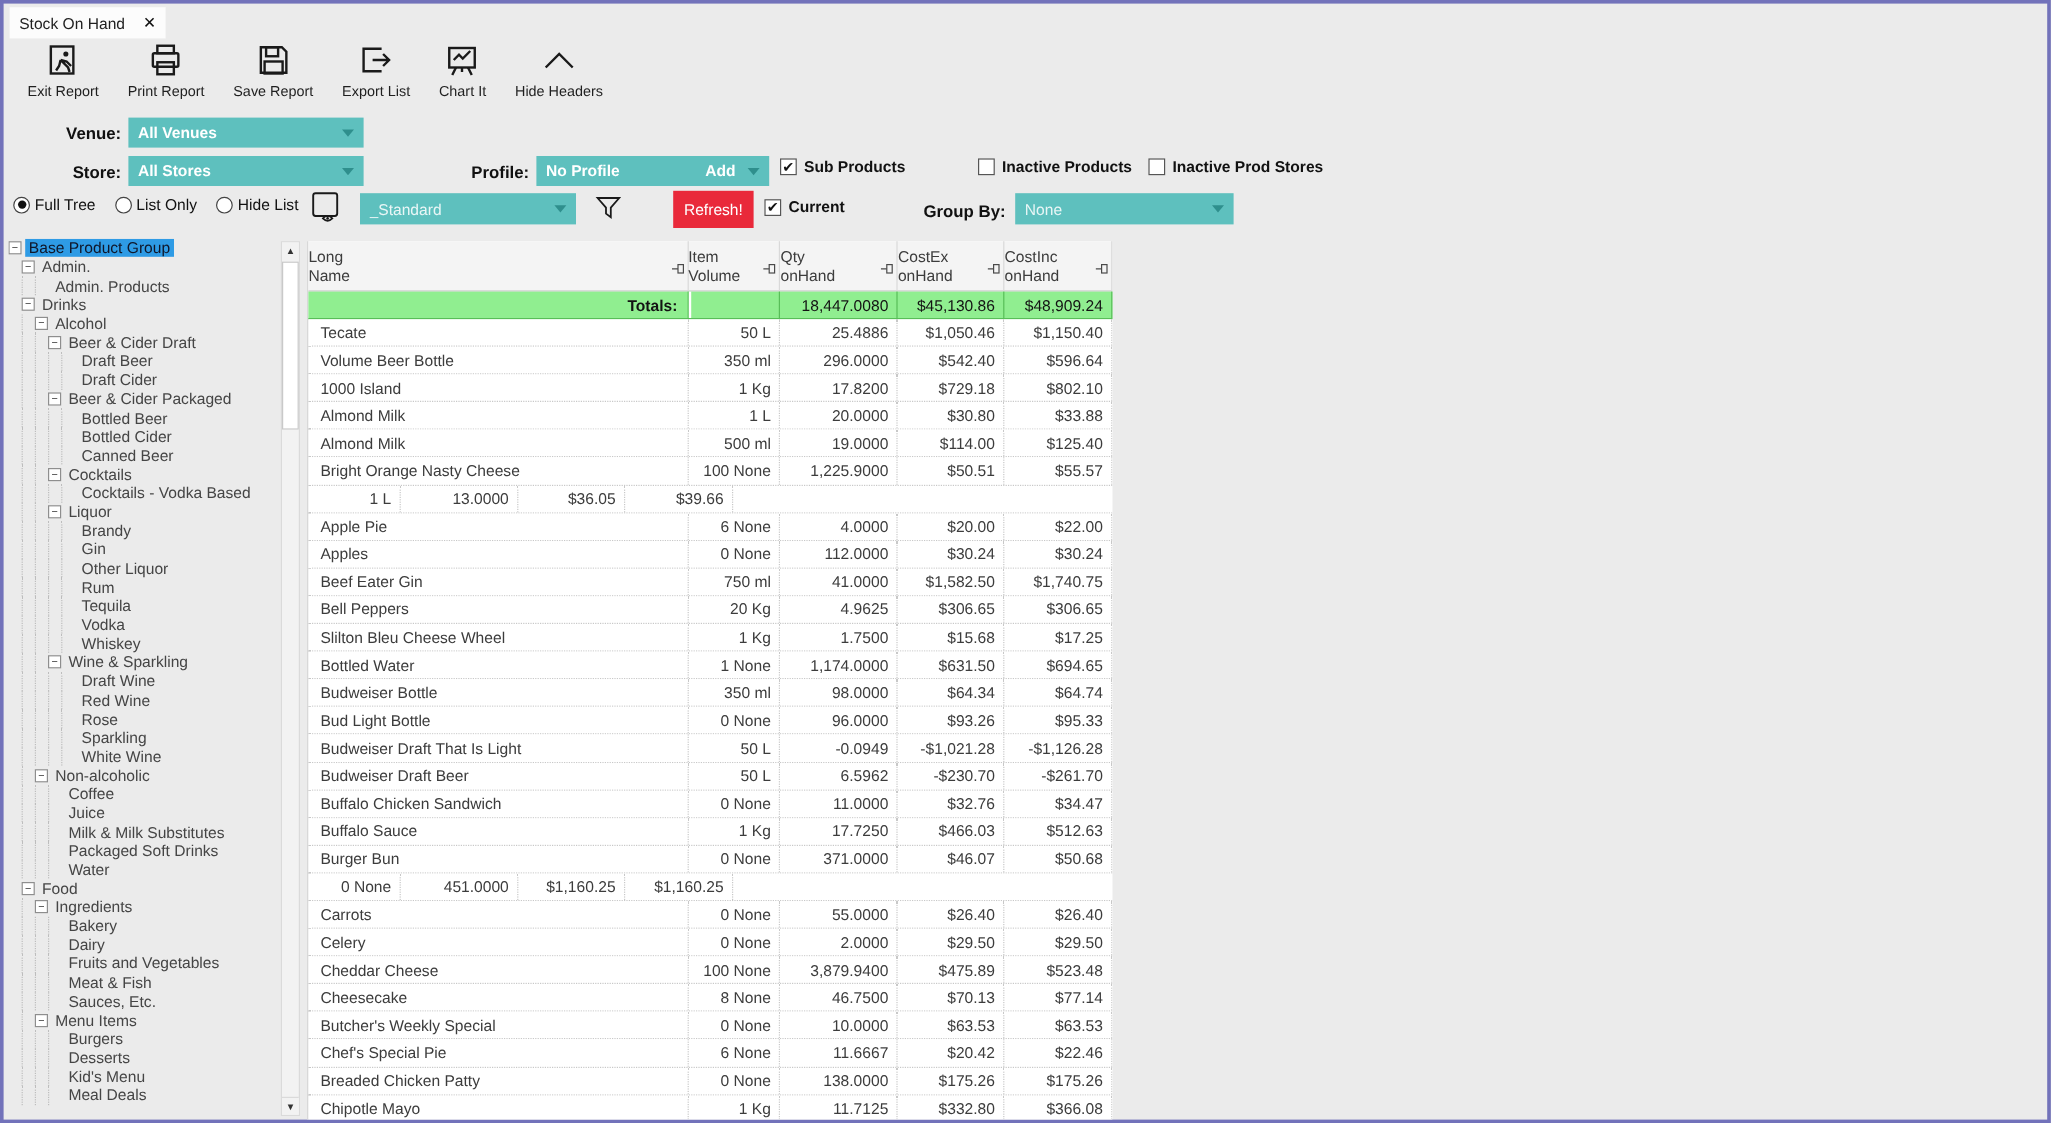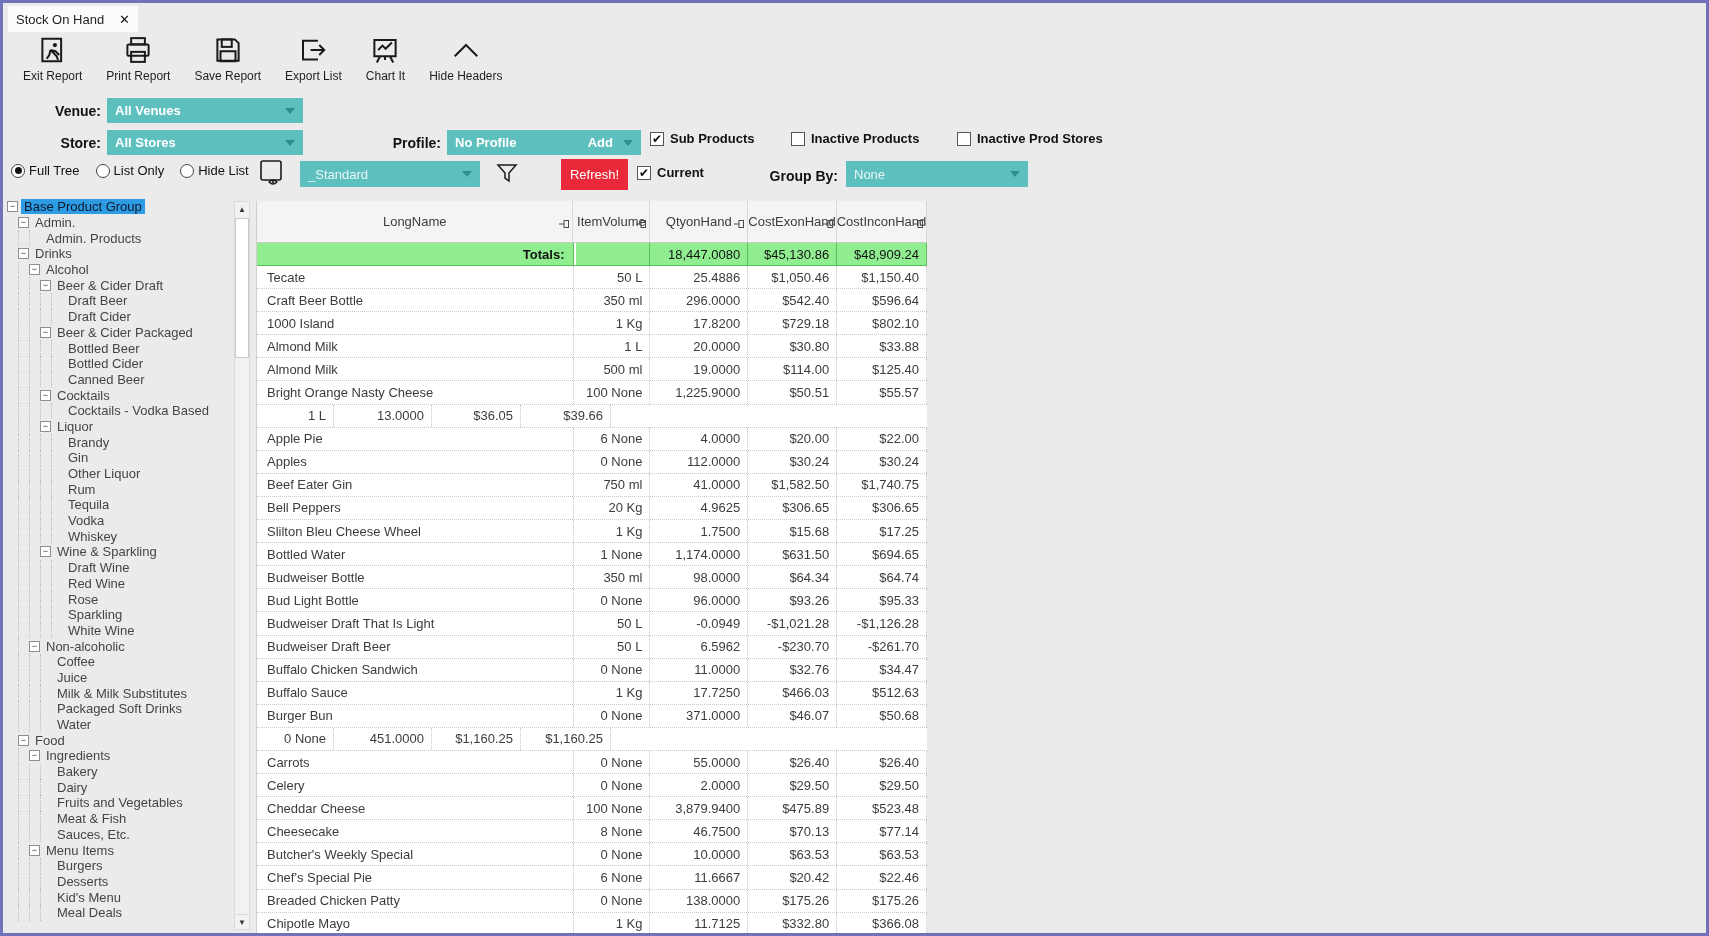--- a/index.html
+++ b/index.html
@@ -61,22 +61,22 @@
   .varrow { position:absolute; left:0; width:14px; height:15px; background:#F2F2F2; color:#333;
             font-size:8px; text-align:center; line-height:15px; cursor:pointer; }
   .varrow.up { top:0; }
   .varrow.down { bottom:0; border-top:1px solid #DADADA; }
   .vthumb { position:absolute; left:0; top:16px; width:14px; height:140px; background:#FFFFFF;
             border:1px solid #C9C9C9; cursor:grab; }
   
   .grid { position:absolute; left:253px; top:198px; width:671px; bottom:0; background:#fff;
           border-left:1px solid #CFCFCF; }
   .gh { display:flex; height:42px; background:#F4F4F4; border-bottom:1px solid #C9C9C9; }
-  .hcell { position:relative; border-right:1px solid #D9D9D9; display:flex; flex-direction:row;
-           align-items:center; justify-content:center; font-size:13px; color:#3C3C3C; line-height:16px;
+  .hcell { position:relative; border-right:1px solid #D9D9D9; display:flex; flex-direction:column;
+           align-items:flex-start; justify-content:center; font-size:13px; color:#3C3C3C; line-height:16px;
            cursor:pointer; }
   .hcell .pin { position:absolute; right:2px; top:50%; margin-top:-5px; width:11px; height:10px; }
   .c0 { width:317px; } .c1 { width:77px; } .c2 { width:98px; } .c3 { width:89px; } .c4 { width:90px; }
   .totals { display:flex; height:23px; background:#90EE90; border-bottom:1px solid #58BE58;
             align-items:stretch; }
   .tcell { border-right:1px solid #58BE58; font-size:13px; color:#131313; display:flex;
            align-items:center; }
   .tcell.lblc { justify-content:flex-end; font-weight:bold; padding-right:8px; }
   .tcell.num { justify-content:flex-end; padding-right:7px; }
   .tcell.gap { border-left:2px solid #fff; }
@@ -175,21 +175,21 @@
     <span class="add">Add</span>
     <span class="arrow-down"></span>
   </div>
 
   <div class="chk" style="left:647px;top:128px;">
     <span class="box">
         <span>✔</span>
       </span>
     <span class="clabel">Sub Products</span>
   </div>
-  <div class="chk" style="left:788px;top:128px;">
+  <div class="chk" style="left:812px;top:128px;">
     <span class="box"></span>
     <span class="clabel">Inactive Products</span>
   </div>
   <div class="chk" style="left:954px;top:128px;">
     <span class="box"></span>
     <span class="clabel">Inactive Prod Stores</span>
   </div>
 
   <div class="radio-row">
     <div class="radio">
@@ -633,21 +633,21 @@
     </div>
     <div class="rows" id="grid-rows">
         <div class="grow">
           <div class="gcell c0 name">Tecate</div>
           <div class="gcell c1 num">50 L</div>
           <div class="gcell c2 num">25.4886</div>
           <div class="gcell c3 num">$1,050.46</div>
           <div class="gcell c4 num">$1,150.40</div>
         </div>
         <div class="grow">
-          <div class="gcell c0 name">Craft Beer Bottle</div>
+          <div class="gcell c0 name">Volume Beer Bottle</div>
           <div class="gcell c1 num">350 ml</div>
           <div class="gcell c2 num">296.0000</div>
           <div class="gcell c3 num">$542.40</div>
           <div class="gcell c4 num">$596.64</div>
         </div>
         <div class="grow">
           <div class="gcell c0 name">1000 Island</div>
           <div class="gcell c1 num">1 Kg</div>
           <div class="gcell c2 num">17.8200</div>
           <div class="gcell c3 num">$729.18</div>

